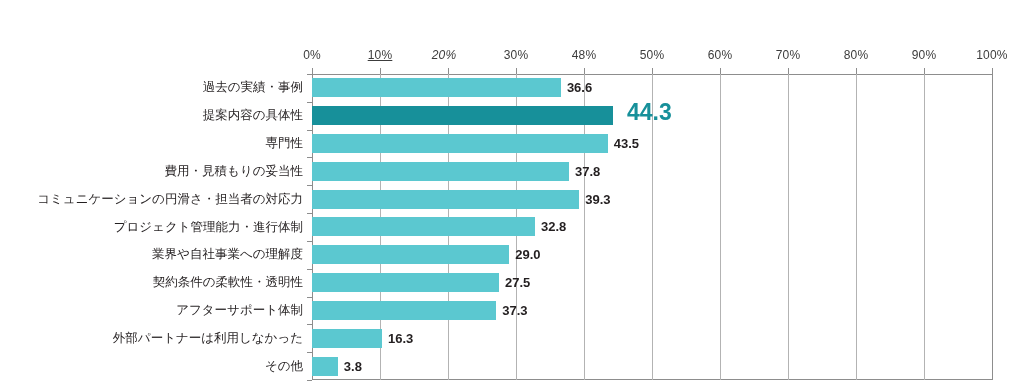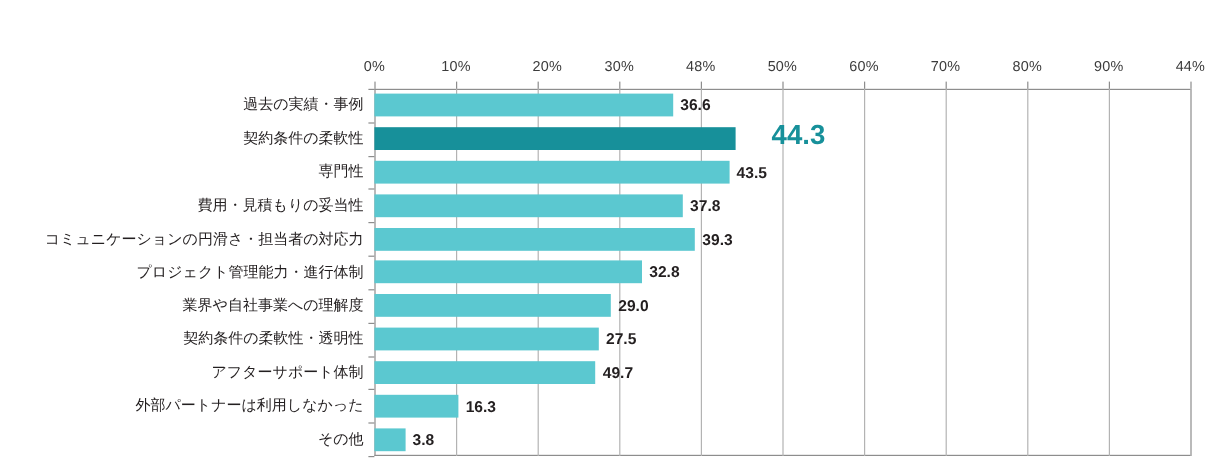--- a/index.html
+++ b/index.html
@@ -165,30 +165,30 @@
         <div class="xtick" style="left: 272px;"></div>
         <div class="xtick" style="left: 340px;"></div>
         <div class="xtick" style="left: 408px;"></div>
         <div class="xtick" style="left: 476px;"></div>
         <div class="xtick" style="left: 544px;"></div>
         <div class="xtick" style="left: 612px;"></div>
         <div class="xtick" style="left: 680px;"></div>
       </div>
     <div id="xlabels">
         <div class="xlabel" style="left: 0px;">0%</div>
-        <div class="xlabel" style="left: 68px;">10%</div>
-        <div class="xlabel" style="left: 144px;">20%</div>
+        <div class="xlabel" style="left: 68px; text-decoration: underline;">10%</div>
+        <div class="xlabel" style="left: 132px; font-style: italic;">20%</div>
         <div class="xlabel" style="left: 204px;">30%</div>
         <div class="xlabel" style="left: 272px;">48%</div>
         <div class="xlabel" style="left: 340px;">50%</div>
         <div class="xlabel" style="left: 408px;">60%</div>
         <div class="xlabel" style="left: 476px;">70%</div>
         <div class="xlabel" style="left: 544px;">80%</div>
         <div class="xlabel" style="left: 612px;">90%</div>
-        <div class="xlabel" style="left: 680px;">44%</div>
+        <div class="xlabel" style="left: 680px;">100%</div>
       </div>
     <div id="yticks">
         <div class="ytick" style="top: 0px;"></div>
         <div class="ytick" style="top: 27.8182px;"></div>
         <div class="ytick" style="top: 55.6364px;"></div>
         <div class="ytick" style="top: 83.4545px;"></div>
         <div class="ytick" style="top: 111.273px;"></div>
         <div class="ytick" style="top: 139.091px;"></div>
         <div class="ytick" style="top: 166.909px;"></div>
         <div class="ytick" style="top: 194.727px;"></div>
@@ -197,21 +197,21 @@
         <div class="ytick" style="top: 278.182px;"></div>
         <div class="ytick" style="top: 306px;"></div>
       </div>
     <div id="bars">
         <div class="row" style="top: 0px; height: 27.8182px;">
           <div class="bar" style="width: 248.88px; top: 4.40909px; background: rgb(91, 200, 208);"></div>
           <div class="bar-value" style="left: 254.88px; top: 4.40909px;">36.6</div>
         </div>
         <div class="row" style="top: 27.8182px; height: 27.8182px;">
           <div class="bar highlight" style="width: 301.24px; top: 4.40909px; background: rgb(23, 144, 154);"></div>
-          <div class="bar-value highlight" style="left: 331px; top: 1.40909px;">44.3</div>
+          <div class="bar-value highlight" style="left: 315px; top: 1.40909px;">44.3</div>
         </div>
         <div class="row" style="top: 55.6364px; height: 27.8182px; padding-left: 44px;">
           <div class="bar" style="width: 295.8px; top: 4.40909px; background: rgb(91, 200, 208);"></div>
           <div class="bar-value" style="left: 301.8px; top: 4.40909px;">43.5</div>
         </div>
         <div class="row" style="top: 83.4545px; height: 27.8182px;">
           <div class="bar" style="width: 257.04px; top: 4.40909px; background: rgb(91, 200, 208);"></div>
           <div class="bar-value" style="left: 263.04px; top: 4.40909px;">37.8</div>
         </div>
         <div class="row" style="top: 111.273px; height: 27.8182px; text-align: center;">
@@ -225,36 +225,36 @@
         <div class="row" style="top: 166.909px; height: 27.8182px;">
           <div class="bar" style="width: 197.2px; top: 4.40909px; background: rgb(91, 200, 208);"></div>
           <div class="bar-value" style="left: 203.2px; top: 4.40909px;">29.0</div>
         </div>
         <div class="row" style="top: 194.727px; height: 27.8182px;">
           <div class="bar" style="width: 187px; top: 4.40909px; background: rgb(91, 200, 208);"></div>
           <div class="bar-value" style="left: 193px; top: 4.40909px;">27.5</div>
         </div>
         <div class="row" style="top: 222.545px; height: 27.8182px;">
           <div class="bar" style="width: 184.28px; top: 4.40909px; background: rgb(91, 200, 208);"></div>
-          <div class="bar-value" style="left: 190.28px; top: 4.40909px;">49.7</div>
+          <div class="bar-value" style="left: 190.28px; top: 4.40909px;">37.3</div>
         </div>
         <div class="row" style="top: 250.364px; height: 27.8182px;">
           <div class="bar" style="width: 70.04px; top: 4.40909px; background: rgb(91, 200, 208);"></div>
           <div class="bar-value" style="left: 76.04px; top: 4.40909px;">16.3</div>
         </div>
         <div class="row" style="top: 278.182px; height: 27.8182px;">
           <div class="bar" style="width: 25.84px; top: 4.40909px; background: rgb(91, 200, 208);"></div>
           <div class="bar-value" style="left: 31.84px; top: 4.40909px;">3.8</div>
         </div>
       </div>
   </div>
 
   <div id="catlabels">
       <div class="cat-label-wrap" style="top: 78.4091px; padding-right: 9px;">過去の実績・事例</div>
-      <div class="cat-label-wrap" style="top: 106.227px; padding-right: 9px;">契約条件の柔軟性</div>
+      <div class="cat-label-wrap" style="top: 106.227px; padding-right: 9px;">提案内容の具体性</div>
       <div class="cat-label-wrap" style="top: 134.045px; padding-right: 9px;">専門性</div>
       <div class="cat-label-wrap" style="top: 161.864px; padding-right: 9px;">費用・見積もりの妥当性</div>
       <div class="cat-label-wrap" style="top: 189.682px; padding-right: 9px;">コミュニケーションの円滑さ・担当者の対応力</div>
       <div class="cat-label-wrap" style="top: 217.5px; padding-right: 9px;">プロジェクト管理能力・進行体制</div>
       <div class="cat-label-wrap" style="top: 245.318px; padding-right: 9px;">業界や自社事業への理解度</div>
       <div class="cat-label-wrap" style="top: 273.136px; padding-right: 9px;">契約条件の柔軟性・透明性</div>
       <div class="cat-label-wrap" style="top: 300.955px; padding-right: 24px; text-align: right;">アフターサポート体制</div>
       <div class="cat-label-wrap" style="top: 328.773px; padding-right: 9px;">外部パートナーは利用しなかった</div>
       <div class="cat-label-wrap" style="top: 356.591px; padding-right: 9px;">その他</div>
     </div>

